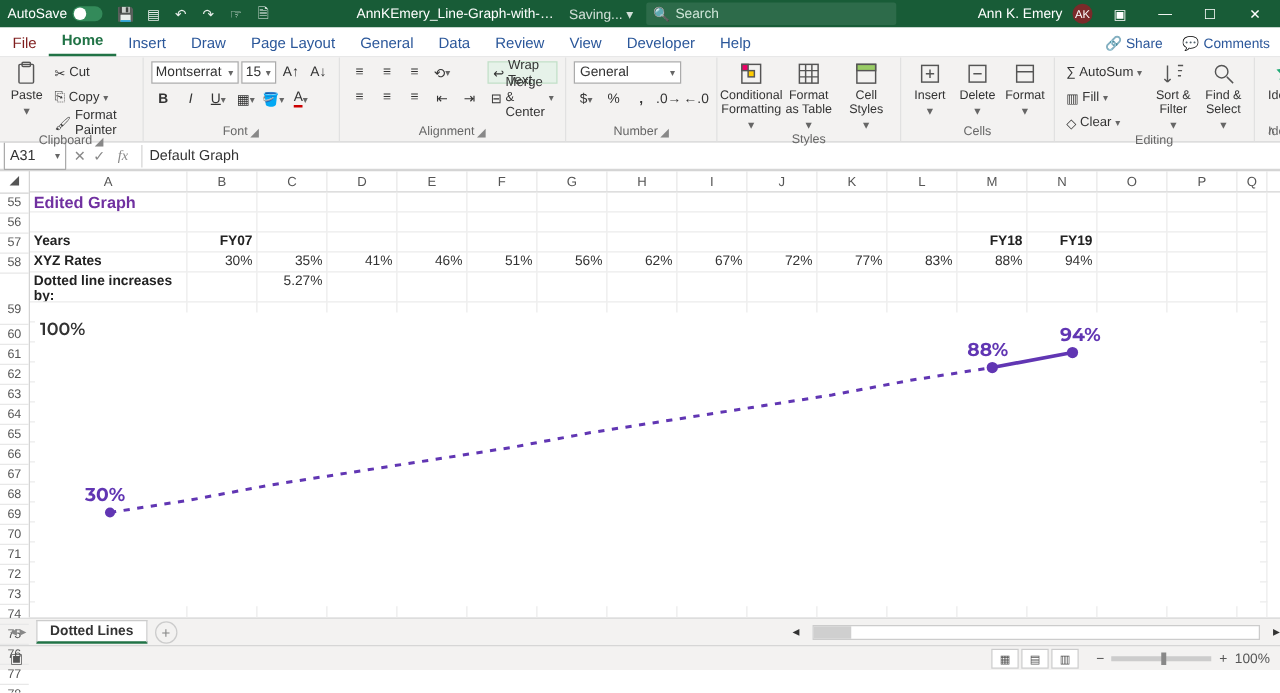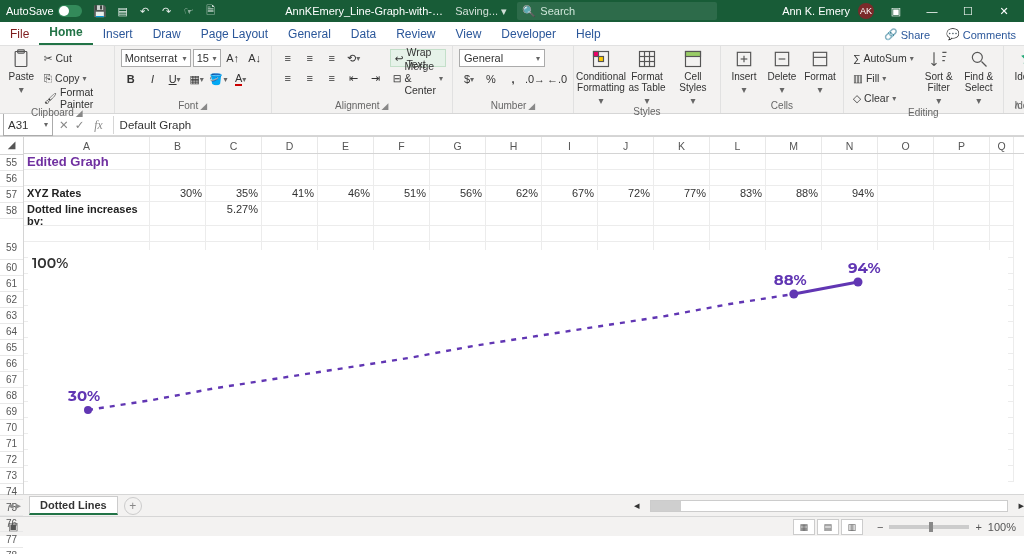--- a/index.html
+++ b/index.html
@@ -515,20 +515,39 @@
           <div class="cell colJ"></div>
           <div class="cell colK"></div>
           <div class="cell colL"></div>
           <div class="cell colM"></div>
           <div class="cell colN"></div>
           <div class="cell colO"></div>
           <div class="cell colP"></div>
           <div class="cell colQ"></div>
         </div>
 
+      <div class="row">
+        <div class="cell colA bold">Years</div>
+        <div class="cell colB bold right">FY07</div>
+        <div class="cell colC"></div>
+          <div class="cell colD"></div>
+          <div class="cell colE"></div>
+          <div class="cell colF"></div>
+          <div class="cell colG"></div>
+          <div class="cell colH"></div>
+          <div class="cell colI"></div>
+          <div class="cell colJ"></div>
+          <div class="cell colK"></div>
+          <div class="cell colL"></div>
+        <div class="cell colM bold right">FY18</div>
+        <div class="cell colN bold right">FY19</div>
+        <div class="cell colO"></div>
+          <div class="cell colP"></div>
+          <div class="cell colQ"></div>
+      </div>
 
       <div class="row">
         <div class="cell colA bold">XYZ Rates</div>
         <div class="cell colB right">30%</div>
         <div class="cell colC right">35%</div>
         <div class="cell colD right">41%</div>
         <div class="cell colE right">46%</div>
         <div class="cell colF right">51%</div>
         <div class="cell colG right">56%</div>
         <div class="cell colH right">62%</div>

